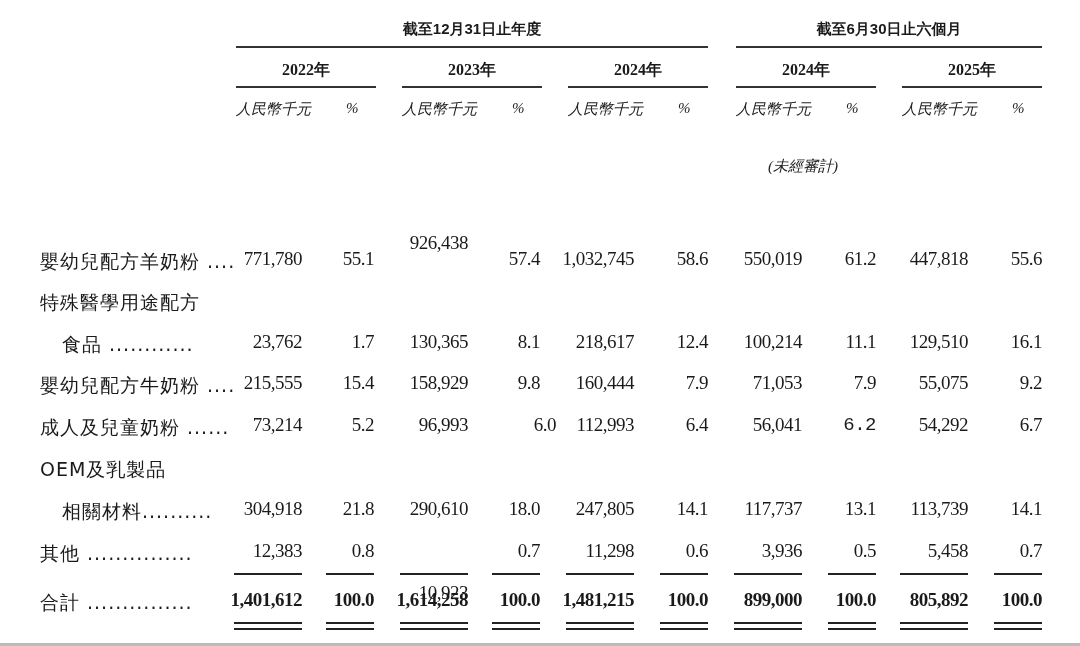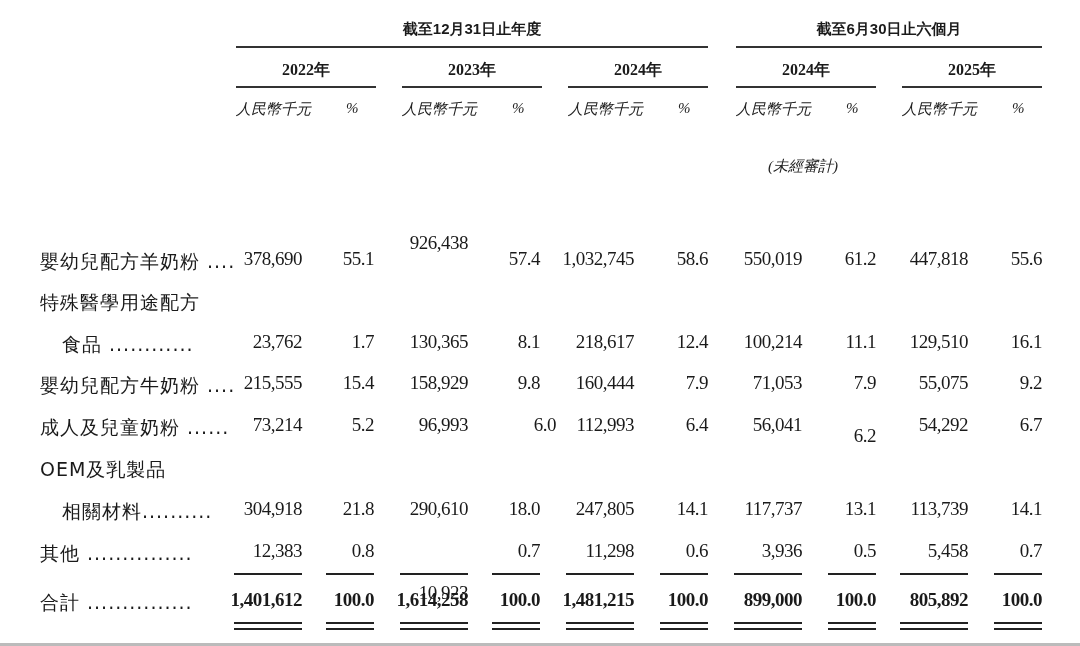--- a/index.html
+++ b/index.html
@@ -43,21 +43,21 @@
 <div class="abs unit" style="left:568px; top:100px;">人民幣千元</div>
 <div class="abs unit" style="left:678px; top:100px;">%</div>
 <div class="abs unit" style="left:736px; top:100px;">人民幣千元</div>
 <div class="abs unit" style="left:846px; top:100px;">%</div>
 <div class="abs unit" style="left:768px; top:133px;margin-top:24px;">(未經審計)</div>
 <div class="abs unit" style="left:902px; top:100px;">人民幣千元</div>
 <div class="abs unit" style="left:1012px; top:100px;">%</div>
 
 <div id="table-body">
     <div class="abs label" style="left: 40px; top: 249px;">嬰幼兒配方羊奶粉 ....</div>
-    <div class="abs num" style="left: 192px; width: 110px; top: 248px;">378,690</div>
+    <div class="abs num" style="left: 192px; width: 110px; top: 248px;">771,780</div>
     <div class="abs num" style="left: 314px; width: 60px; top: 248px;">55.1</div>
     <div class="abs num" style="left: 358px; width: 110px; top: 232px;">926,438</div>
     <div class="abs num" style="left: 480px; width: 60px; top: 248px;">57.4</div>
     <div class="abs num" style="left: 514px; width: 120px; top: 248px;">1,032,745</div>
     <div class="abs num" style="left: 648px; width: 60px; top: 248px;">58.6</div>
     <div class="abs num" style="left: 692px; width: 110px; top: 248px;">550,019</div>
     <div class="abs num" style="left: 816px; width: 60px; top: 248px;">61.2</div>
     <div class="abs num" style="left: 858px; width: 110px; top: 248px;">447,818</div>
     <div class="abs num" style="left: 982px; width: 60px; top: 248px;">55.6</div>
     <div class="abs label" style="left: 40px; top: 290px;">特殊醫學用途配方</div>
@@ -84,21 +84,21 @@
     <div class="abs num" style="left: 858px; width: 110px; top: 372px;">55,075</div>
     <div class="abs num" style="left: 982px; width: 60px; top: 372px;">9.2</div>
     <div class="abs label" style="left: 40px; top: 415px;">成人及兒童奶粉 ......</div>
     <div class="abs num" style="left: 192px; width: 110px; top: 414px;">73,214</div>
     <div class="abs num" style="left: 314px; width: 60px; top: 414px;">5.2</div>
     <div class="abs num" style="left: 358px; width: 110px; top: 414px;">96,993</div>
     <div class="abs num" style="left: 496px; width: 60px; top: 414px;">6.0</div>
     <div class="abs num" style="left: 514px; width: 120px; top: 414px;">112,993</div>
     <div class="abs num" style="left: 648px; width: 60px; top: 414px;">6.4</div>
     <div class="abs num" style="left: 692px; width: 110px; top: 414px;">56,041</div>
-    <div class="abs num" style="left: 816px; width: 60px; top: 425px;">6.2</div>
+    <div class="abs num" style="left: 816px; width: 60px; top: 414px; font-family: Liberation Mono, monospace;">6.2</div>
     <div class="abs num" style="left: 858px; width: 110px; top: 414px;">54,292</div>
     <div class="abs num" style="left: 982px; width: 60px; top: 414px;">6.7</div>
     <div class="abs label" style="left: 40px; top: 457px;">OEM及乳製品</div>
     <div class="abs label" style="left: 62px; top: 499px;">相關材料..........</div>
     <div class="abs num" style="left: 192px; width: 110px; top: 498px;">304,918</div>
     <div class="abs num" style="left: 314px; width: 60px; top: 498px;">21.8</div>
     <div class="abs num" style="left: 358px; width: 110px; top: 498px;">290,610</div>
     <div class="abs num" style="left: 480px; width: 60px; top: 498px;">18.0</div>
     <div class="abs num" style="left: 514px; width: 120px; top: 498px;">247,805</div>
     <div class="abs num" style="left: 648px; width: 60px; top: 498px;">14.1</div>

